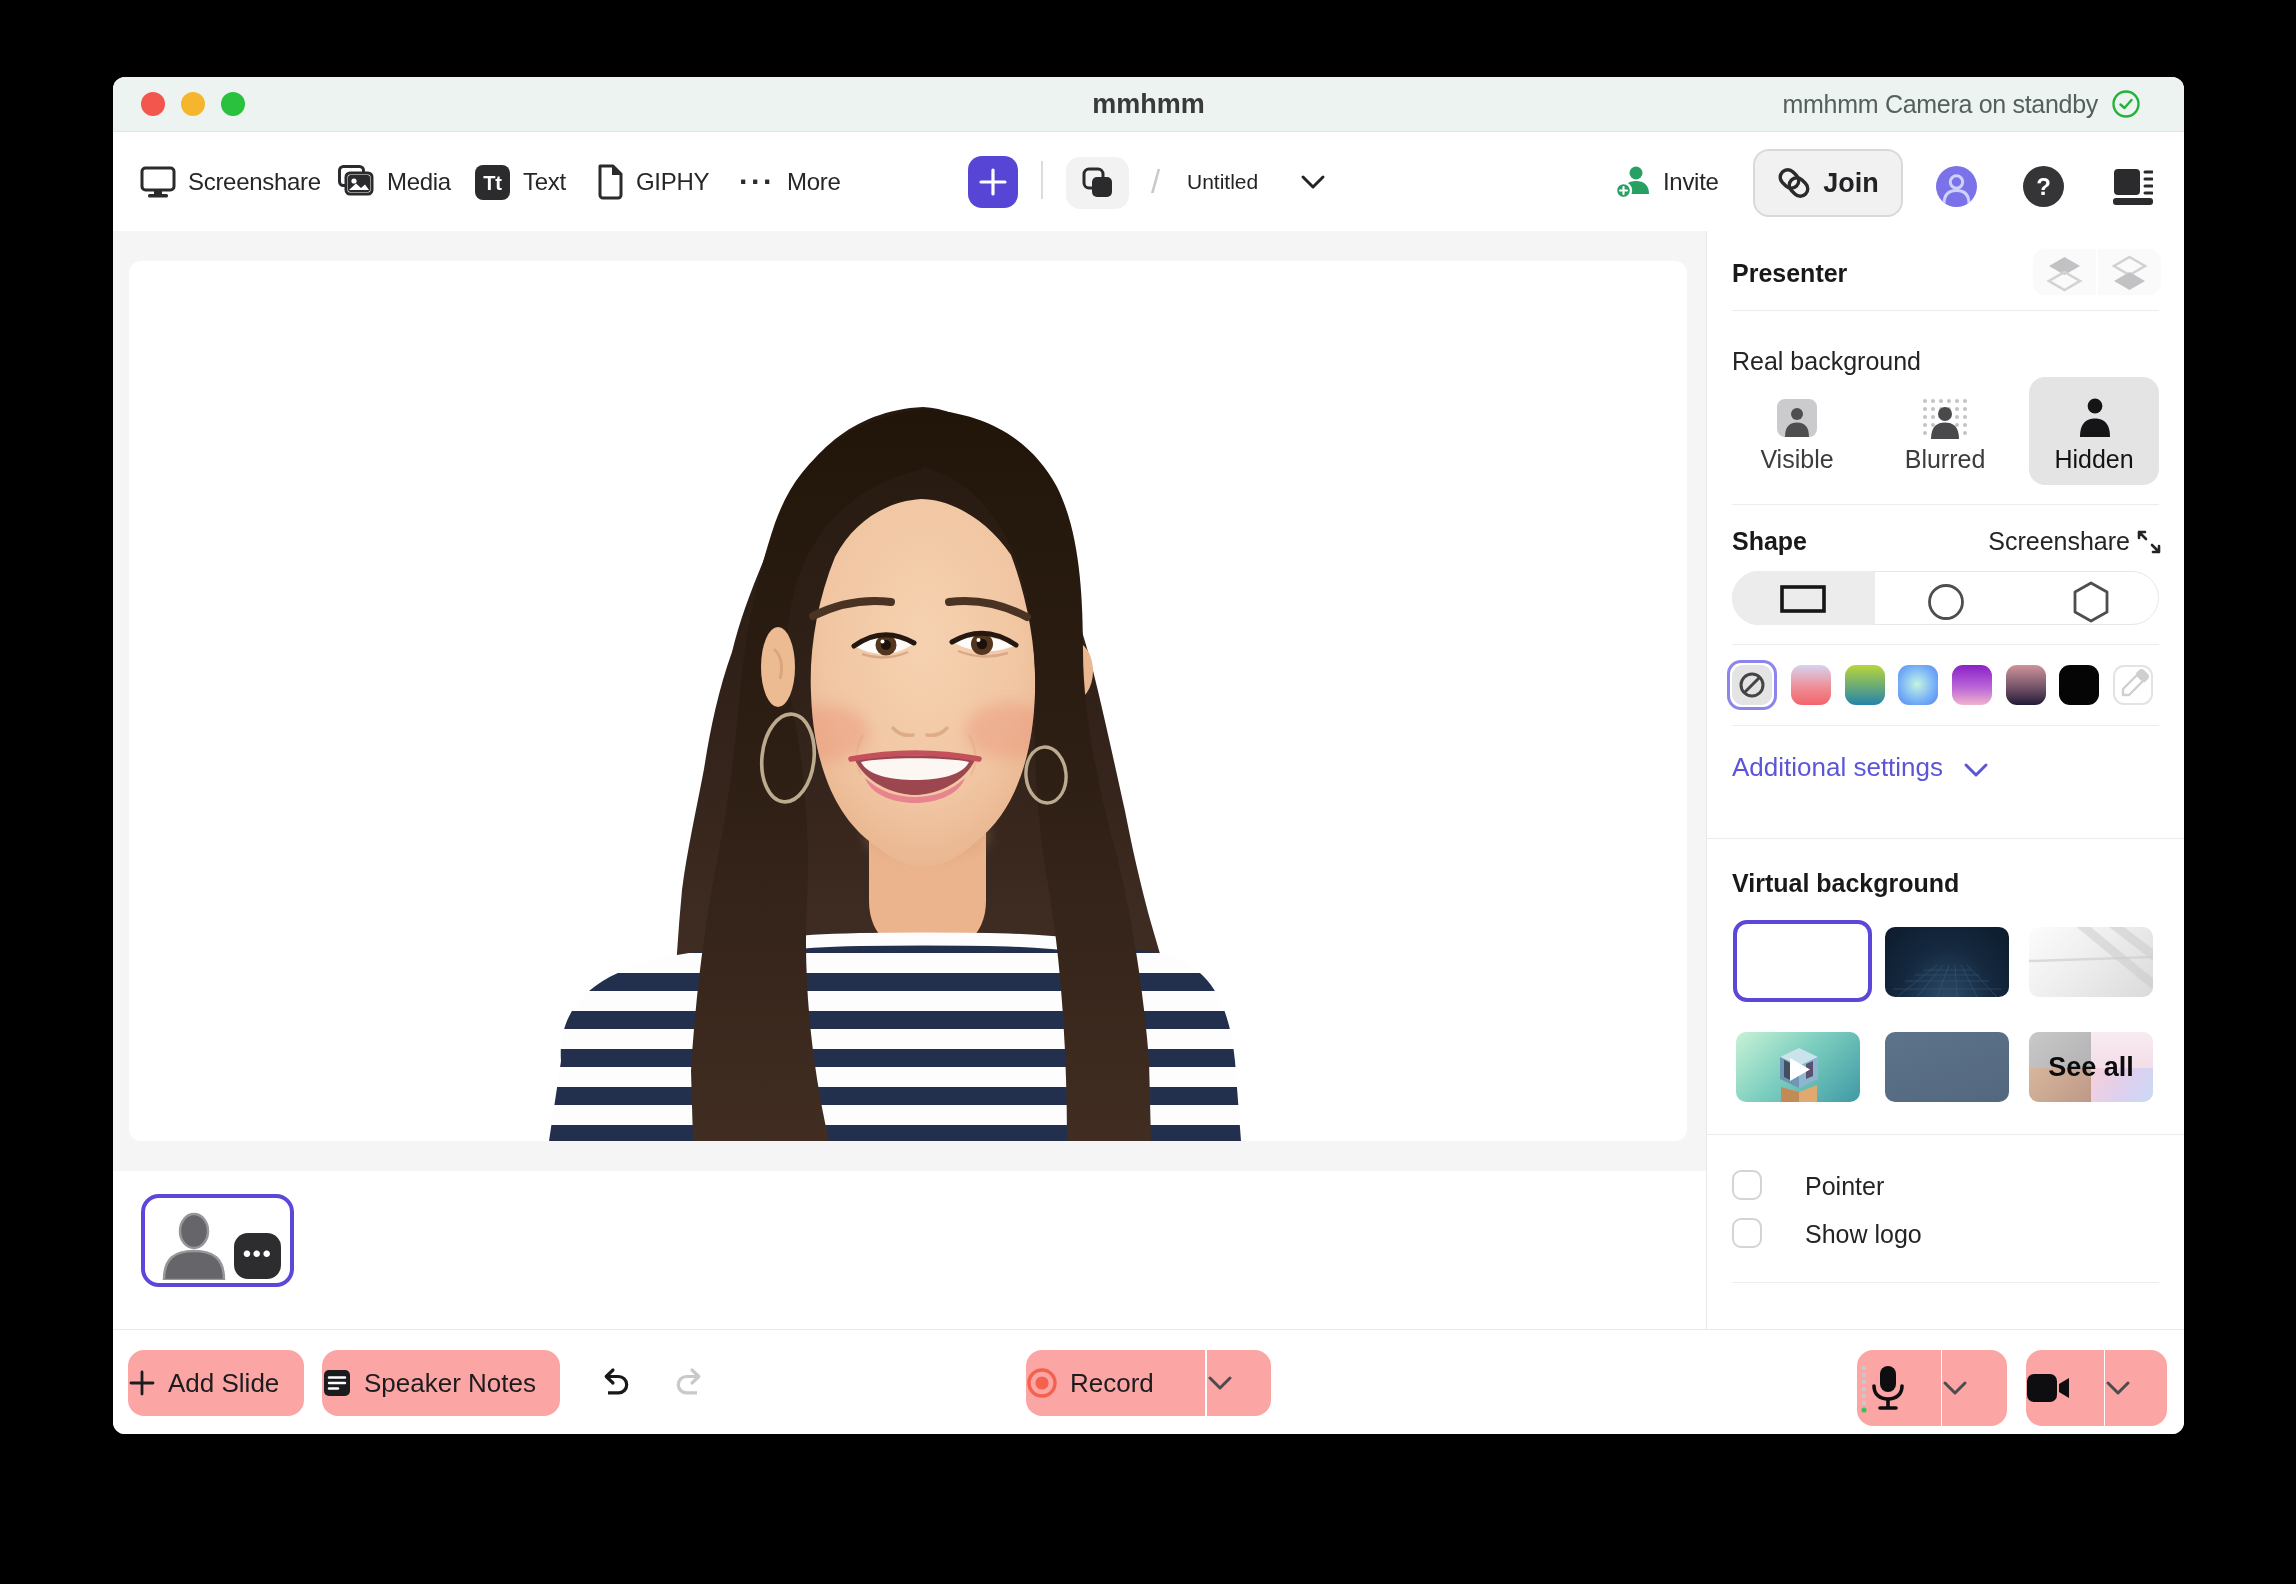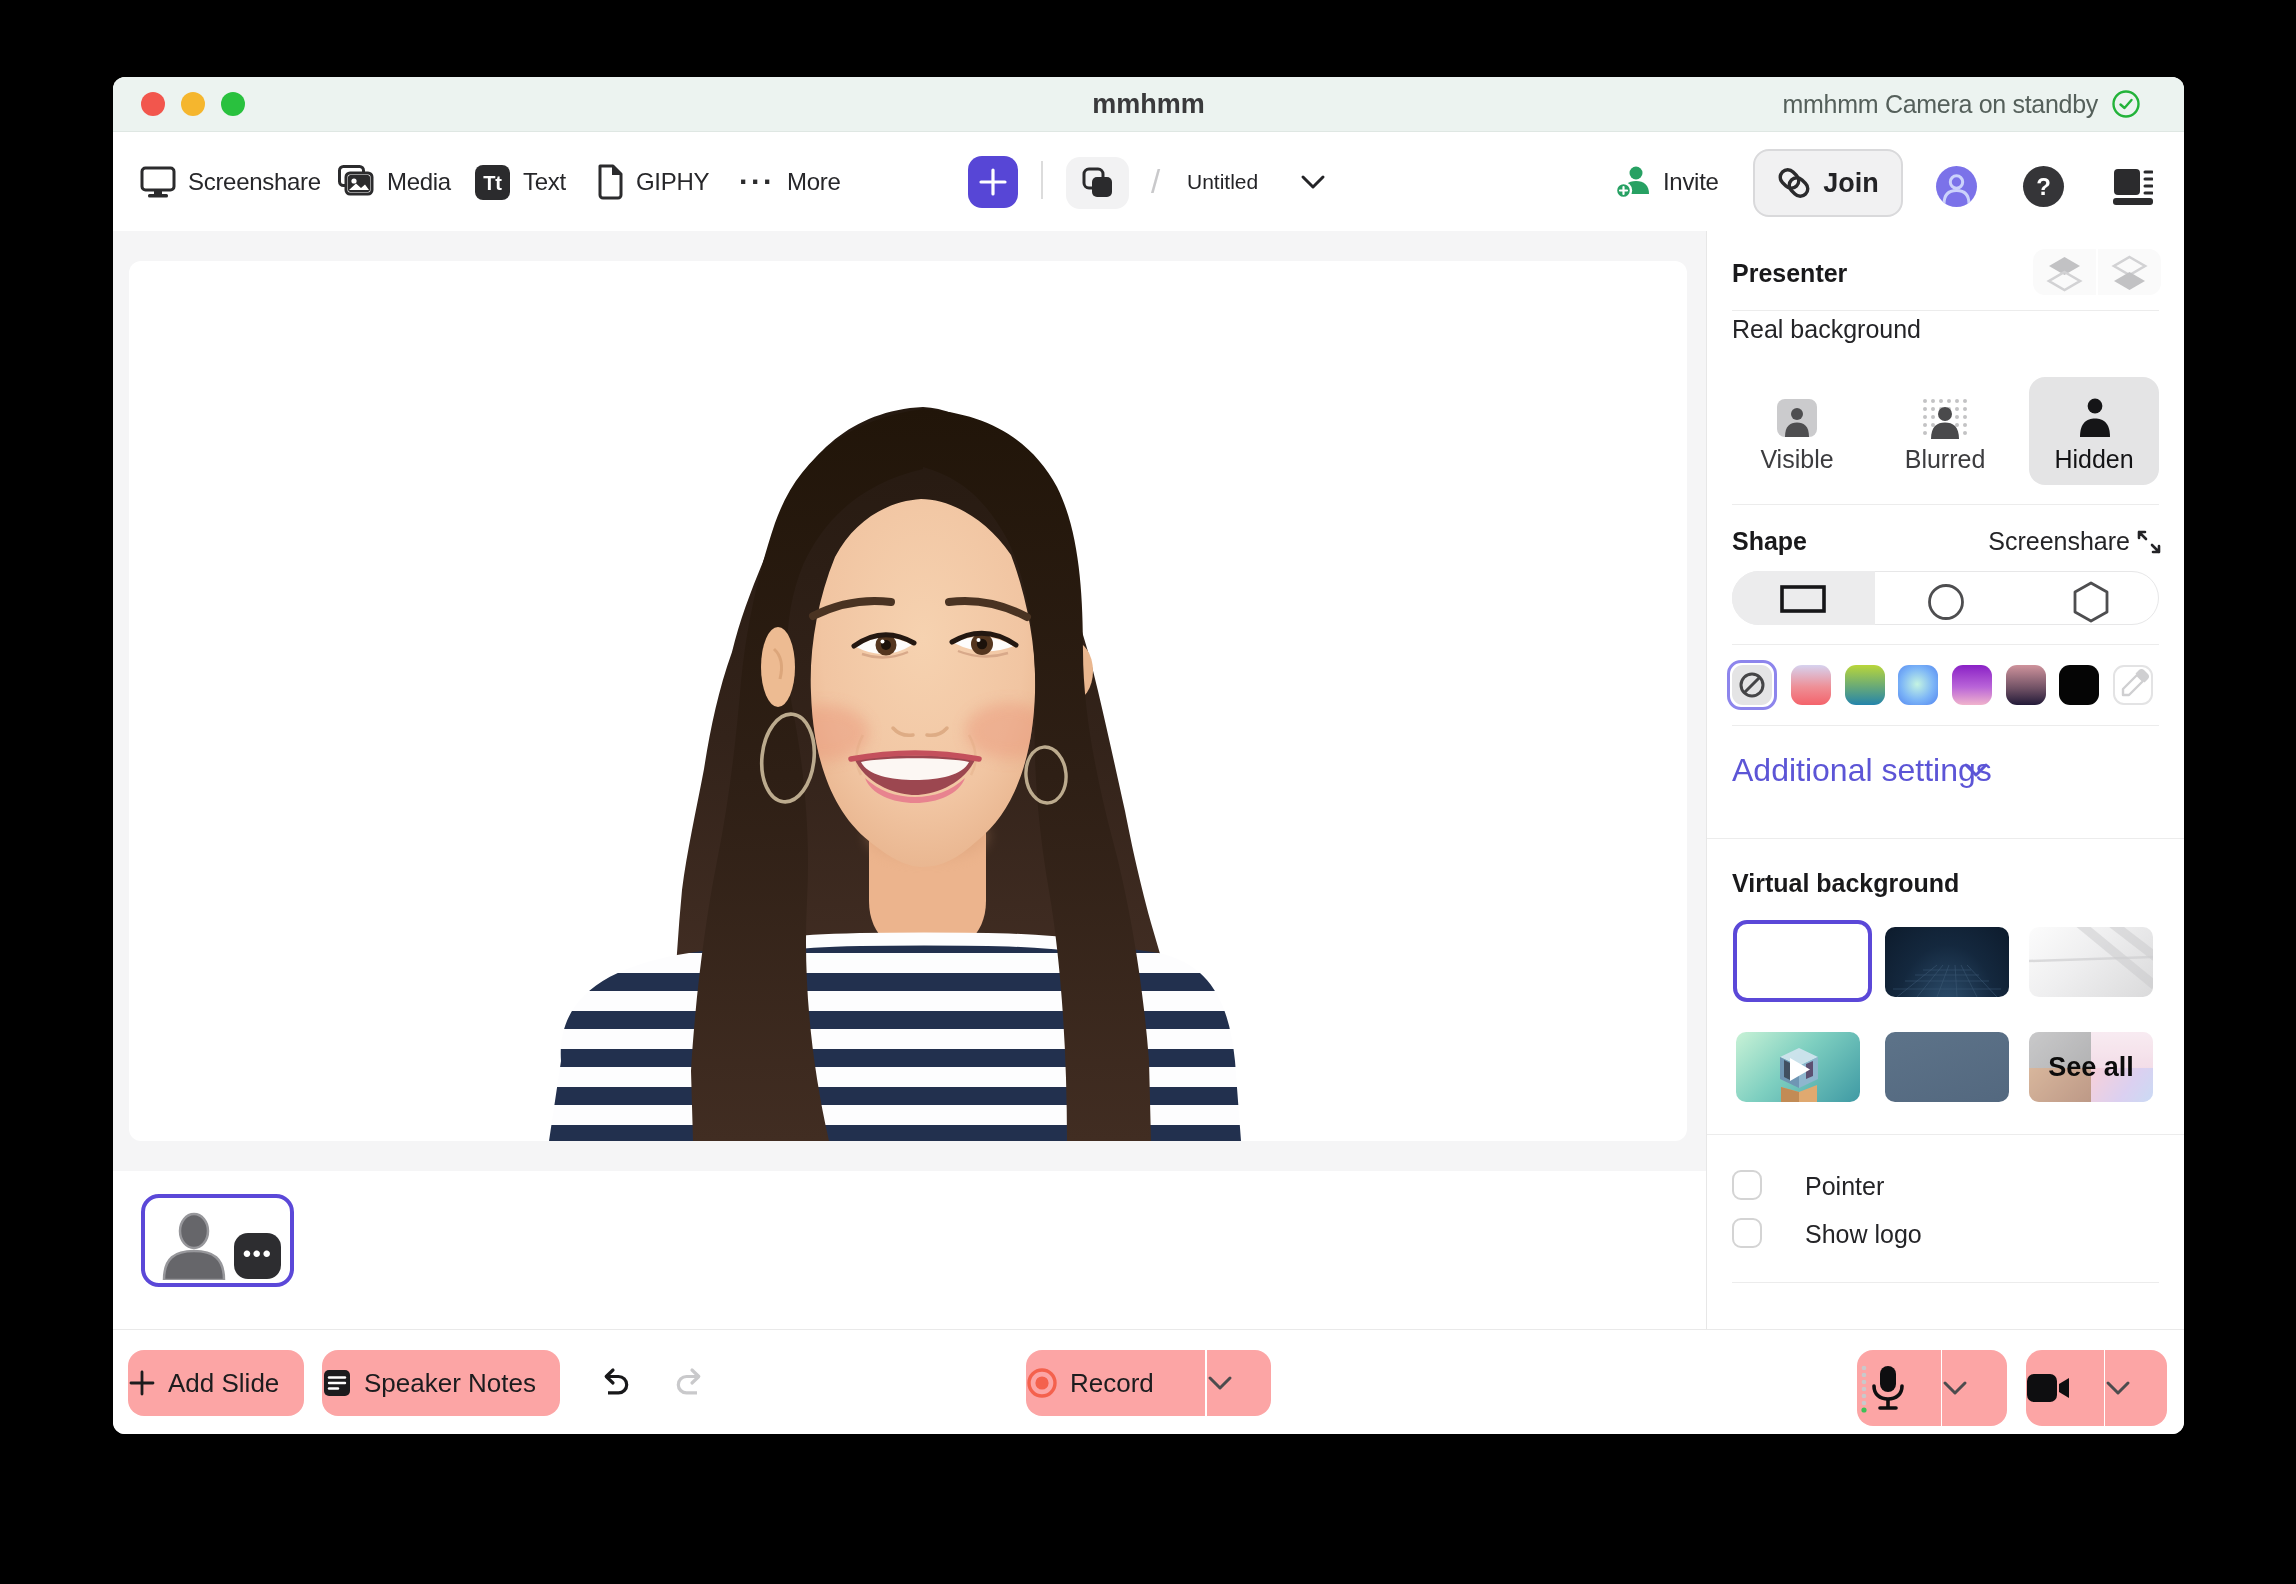--- a/index.html
+++ b/index.html
@@ -380,21 +380,21 @@
         <path d="M31.5 23 L47 32 L31.5 41 L16 32 Z" fill="none" stroke="#d2d2d4" stroke-width="2.6"></path>
       </svg>
     </div>
     <div class="abs" style="left:391px; top:18px; width:63px; height:46px; background:#fafafa; border-radius:0 12px 12px 0;">
       <svg width="63" height="46" viewBox="0 0 63 46">
         <path d="M31.5 8 L47 17 L31.5 26 L16 17 Z" fill="none" stroke="#d2d2d4" stroke-width="2.6"></path>
         <path d="M31.5 23 L47 32 L31.5 41 L16 32 Z" fill="#c2c2c4"></path>
       </svg>
     </div>
     <div class="sdiv" style="top:79px;"></div>
-    <div class="h2" style="top:84px;">Real background</div>
+    <div class="h2" style="top:116px;">Real background</div>
 
     <div class="abs" style="left:322px; top:146px; width:130px; height:108px; background:#e4e4e5; border-radius:16px;"></div>
     <svg class="abs" style="left:70px; top:168px;" width="40" height="38" viewBox="0 0 40 38">
       <rect x="0" y="0" width="40" height="38" rx="8" fill="#cbcbcd"></rect>
       <g fill="#4e4e50">
         <circle cx="20" cy="15" r="6"></circle>
         <path d="M8 38 C8 27 13 23.5 20 23.5 C27 23.5 32 27 32 38 Z"></path>
       </g>
     </svg>
     <svg class="abs" style="left:214px; top:166px;" width="48" height="42" viewBox="0 0 48 42">
@@ -475,21 +475,21 @@
     <div class="abs" style="left:299px; top:434px; width:40px; height:40px; border-radius:11px; background:linear-gradient(180deg,#cf939c 0%,#6d4f63 60%,#221a38 100%);"></div>
     <div class="abs" style="left:352px; top:434px; width:40px; height:40px; border-radius:11px; background:#050505;"></div>
     <div class="abs" style="left:406px; top:434px; width:40px; height:40px; border-radius:11px; border:2px solid #e3e3e4; background:#fff;">
       <svg width="36" height="36" viewBox="0 0 36 36">
         <path d="M22 8 L28 14 L14 28 L8 28 L8 22 Z" fill="none" stroke="#cfcfd1" stroke-width="2.4" stroke-linejoin="round"></path>
         <path d="M20.5 6.5 L24 3 A3.4 3.4 0 0 1 29 3 L33 7 A3.4 3.4 0 0 1 33 12 L29.5 15.5 Z" fill="#cfcfd1"></path>
       </svg>
     </div>
 
     <div class="sdiv" style="top:494px;"></div>
-    <div class="abs" style="left:25px; top:521px; font-size:32px; color:#5c55d6;">Additional settings</div>
+    <div class="abs" style="left:25px; top:521px; font-size:26px; color:#5c55d6;">Additional settings</div>
     <svg class="abs" style="left:255px; top:530px;" width="28" height="18" viewBox="0 0 28 18">
       <path d="M4 4 L14 14 L24 4" fill="none" stroke="#5c55d6" stroke-width="3" stroke-linecap="round" stroke-linejoin="round"></path>
     </svg>
 
     <div class="sdivfull" style="top:607px;"></div>
     <div class="h1" style="top:638px;">Virtual background</div>
 
     <div class="abs" style="left:26px; top:689px; width:139px; height:82px; background:#fff; border:4px solid #5b48d8; border-radius:14px;"></div>
     <div class="vthumb" style="left:178px; top:696px; background:radial-gradient(ellipse at 50% 115%, #2e4f6e 0%, #14283e 55%, #0d1b2c 100%);">
       <svg width="124" height="70" viewBox="0 0 124 70">

